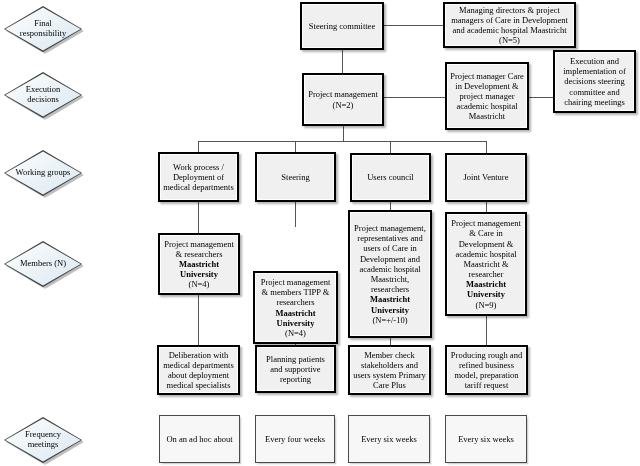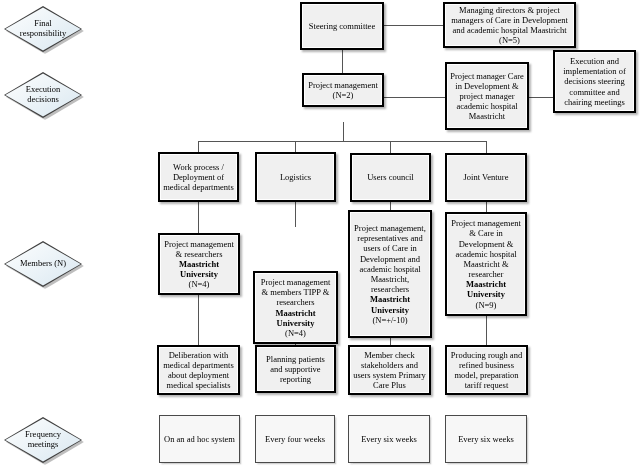--- a/index.html
+++ b/index.html
@@ -50,20 +50,26 @@
     <div class="douter"></div>
     <div class="dinner"></div>
     <div class="dlabel">Final responsibility</div>
   </div>
   <div class="dia" style="left:4px;top:72px;">
     <div class="dshadow"></div>
     <div class="douter"></div>
     <div class="dinner"></div>
     <div class="dlabel">Execution decisions</div>
   </div>
+  <div class="dia" style="left:4px;top:150px;">
+    <div class="dshadow"></div>
+    <div class="douter"></div>
+    <div class="dinner"></div>
+    <div class="dlabel">Working groups</div>
+  </div>
   <div class="dia" style="left:4px;top:241px;font-family:Liberation Serif, serif;">
     <div class="dshadow"></div>
     <div class="douter"></div>
     <div class="dinner"></div>
     <div class="dlabel">Members (N)</div>
   </div>
   <div class="dia" style="left:4px;top:417px;">
     <div class="dshadow"></div>
     <div class="douter"></div>
     <div class="dinner"></div>
@@ -89,36 +95,36 @@
   <div class="ln" style="left:390px;top:338px;width:1px;height:7px;"></div>
   <div class="ln" style="left:486px;top:316px;width:1px;height:29px;"></div>
 
   <div class="bx" style="left:300px;top:2px;width:84px;height:48px;">
     <span>Steering committee</span>
   </div>
   <div class="bx" style="left:443px;top:2px;width:133px;height:46px;">
     <span>Managing directors  &amp; project managers of Care in Development and academic hospital Maastricht</span>
     <span class="blk">(N=5)</span>
   </div>
-  <div class="bx" style="left:302px;top:73px;width:82px;height:34px;">
+  <div class="bx" style="left:302px;top:73px;width:82px;height:53px;">
     <span>Project management</span>
     <span class="blk">(N=2)</span>
   </div>
   <div class="bx" style="left:445px;top:62px;width:84px;height:68px;">
     <span>Project manager Care in Development &amp; project manager academic hospital Maastricht</span>
   </div>
   <div class="bx" style="left:553px;top:50px;width:83px;height:63px;">
     <span>Execution and implementation of decisions steering committee and chairing meetings</span>
   </div>
 
   <div class="bx" style="left:158px;top:152px;width:81px;height:50px;text-align:center;">
     <span>Work process / Deployment of medical departments</span>
   </div>
   <div class="bx" style="left:255px;top:152px;width:81px;height:50px;">
-    <span>Logistics</span>
+    <span>Steering</span>
   </div>
   <div class="bx" style="left:350px;top:153px;width:81px;height:49px;">
     <span>Users council</span>
   </div>
   <div class="bx" style="left:445px;top:153px;width:82px;height:49px;">
     <span>Joint Venture</span>
   </div>
 
   <div class="bx" style="left:158px;top:233px;width:82px;height:62px;">
     <span>Project management &amp; researchers</span>
@@ -148,21 +154,21 @@
     <span>Deliberation with medical departments about deployment medical specialists</span>
   </div>
   <div class="bx" style="left:348px;top:345px;width:83px;height:50px;">
     <span>Member check stakeholders and users system Primary Care Plus</span>
   </div>
   <div class="bx" style="left:445px;top:345px;width:83px;height:50px;">
     <span>Producing rough and refined business model, preparation tariff request</span>
   </div>
 
   <div class="bx-thin" style="left:159px;top:415px;width:81px;height:48px;">
-    <span>On an ad hoc system</span>
+    <span>On an ad hoc about</span>
   </div>
   <div class="bx-thin" style="left:255px;top:415px;width:80px;height:48px;">
     <span>Every four weeks</span>
   </div>
   <div class="bx-thin" style="left:348px;top:415px;width:82px;height:48px;">
     <span>Every six weeks</span>
   </div>
   <div class="bx-thin" style="left:445px;top:415px;width:82px;height:48px;">
     <span>Every six weeks</span>
   </div>

